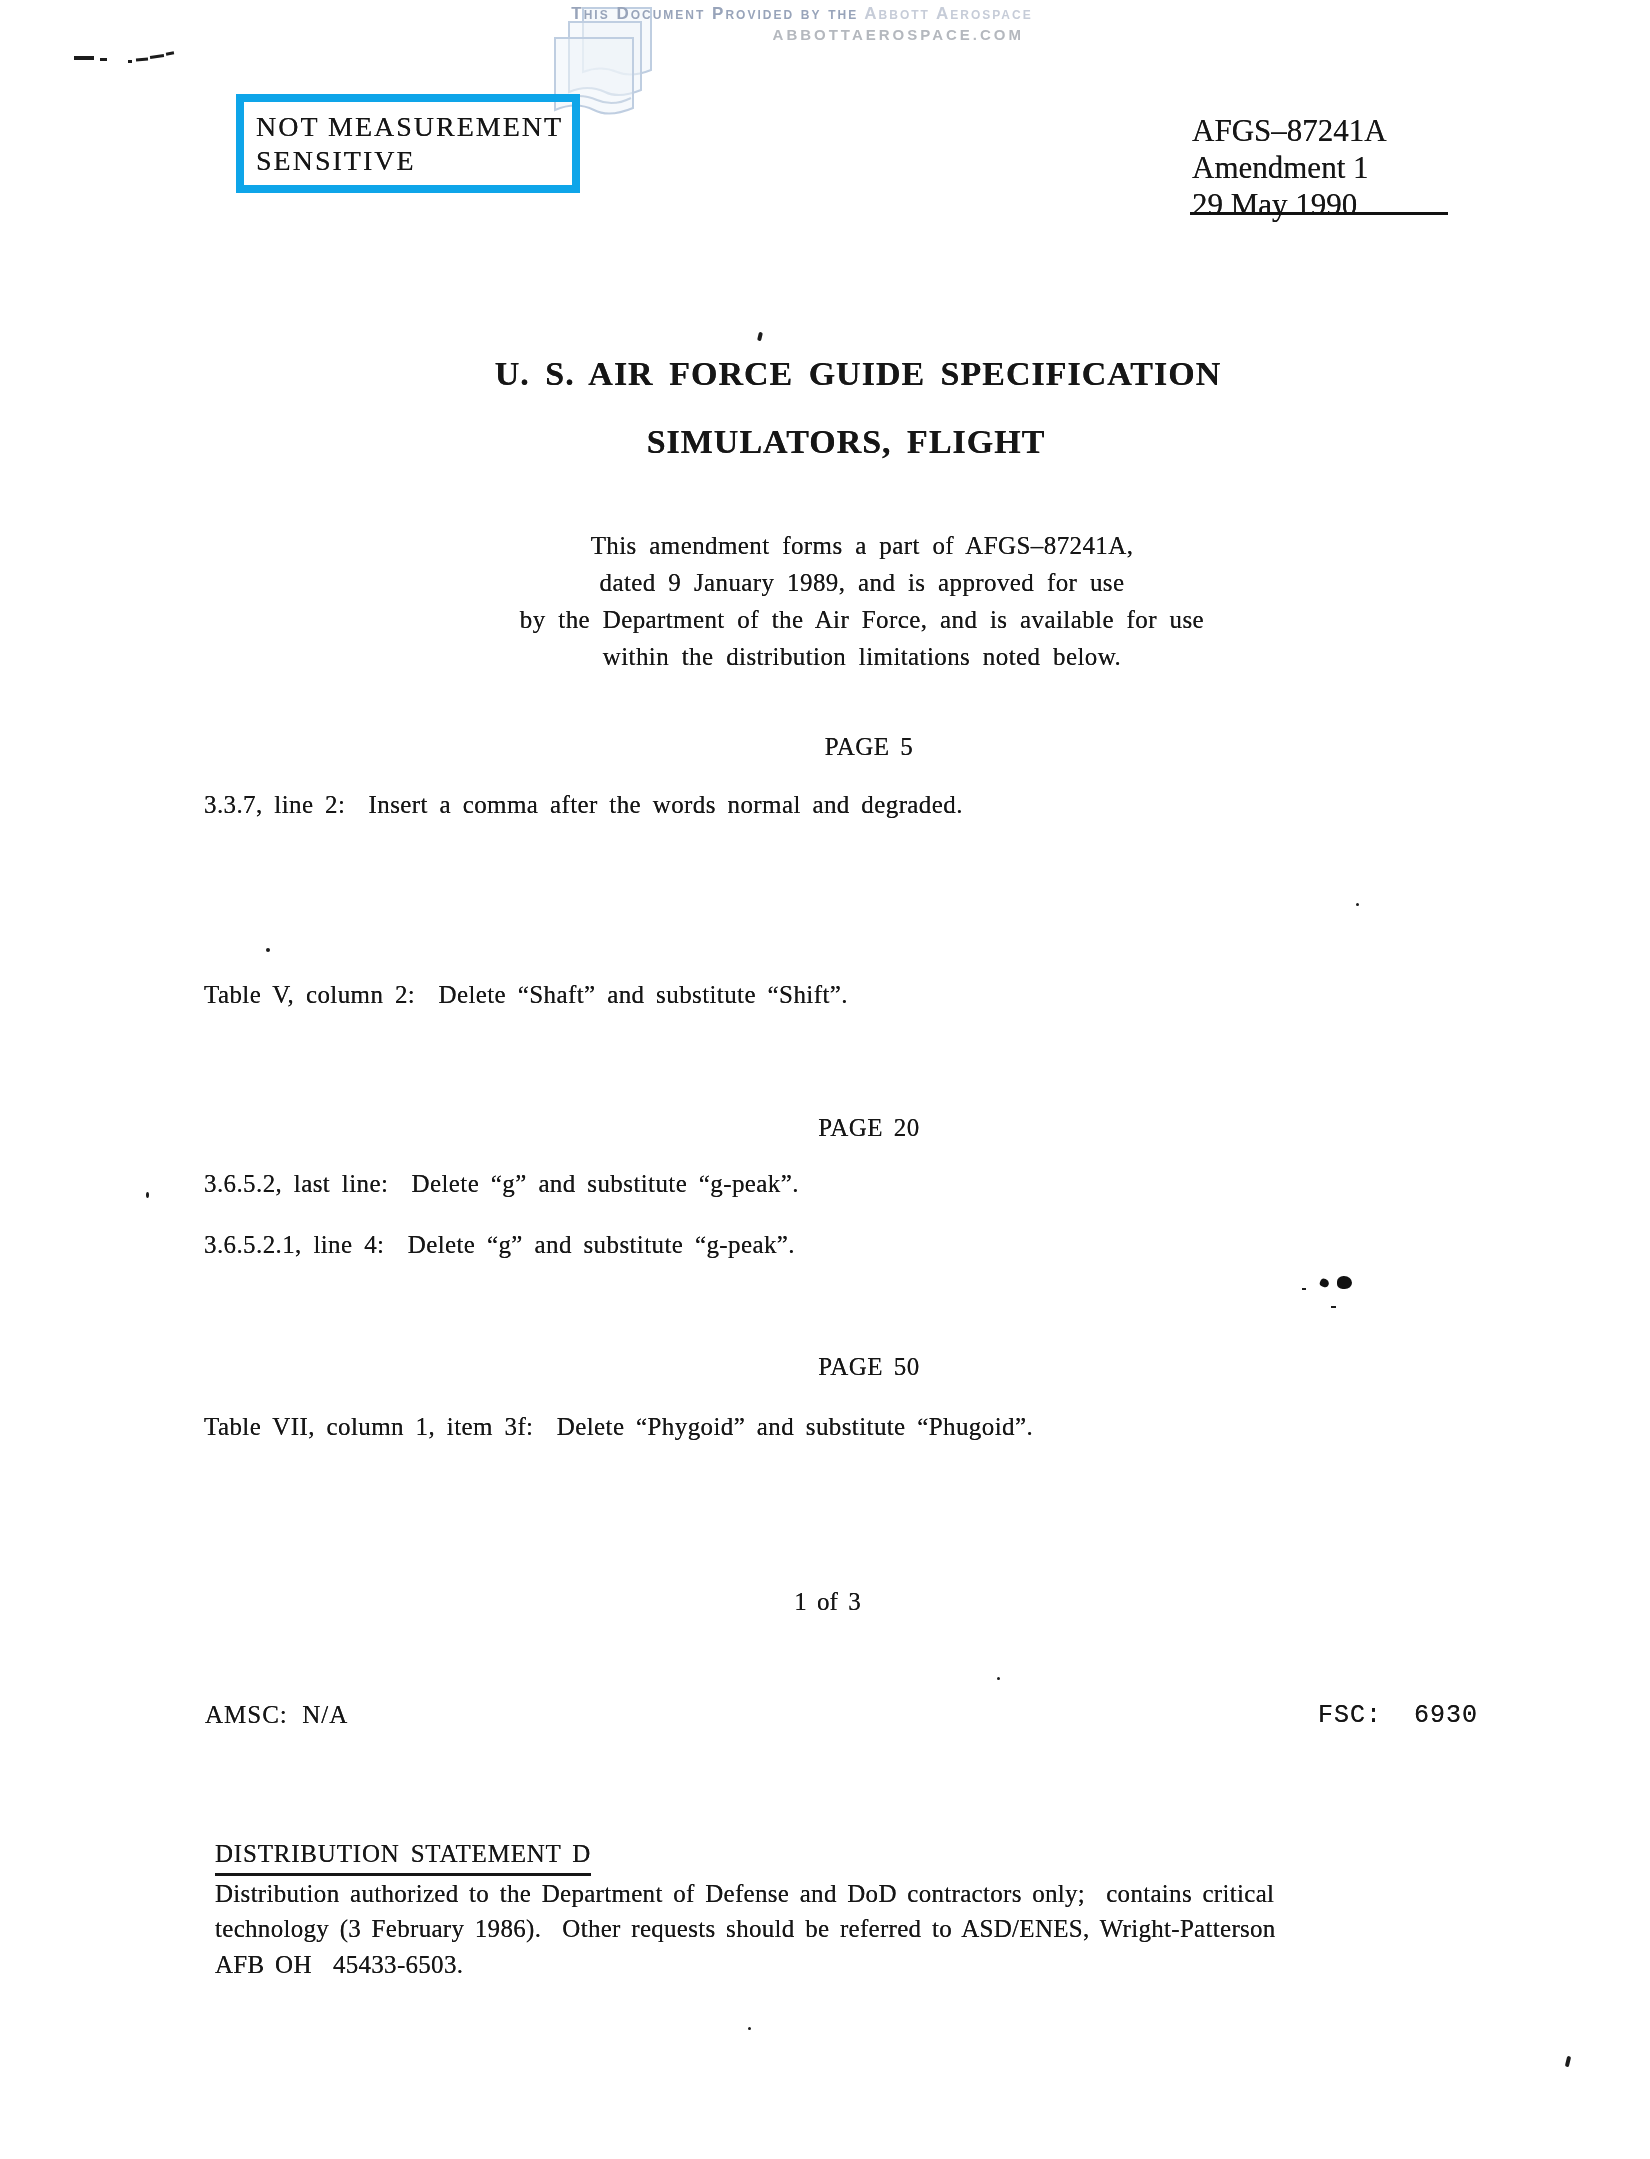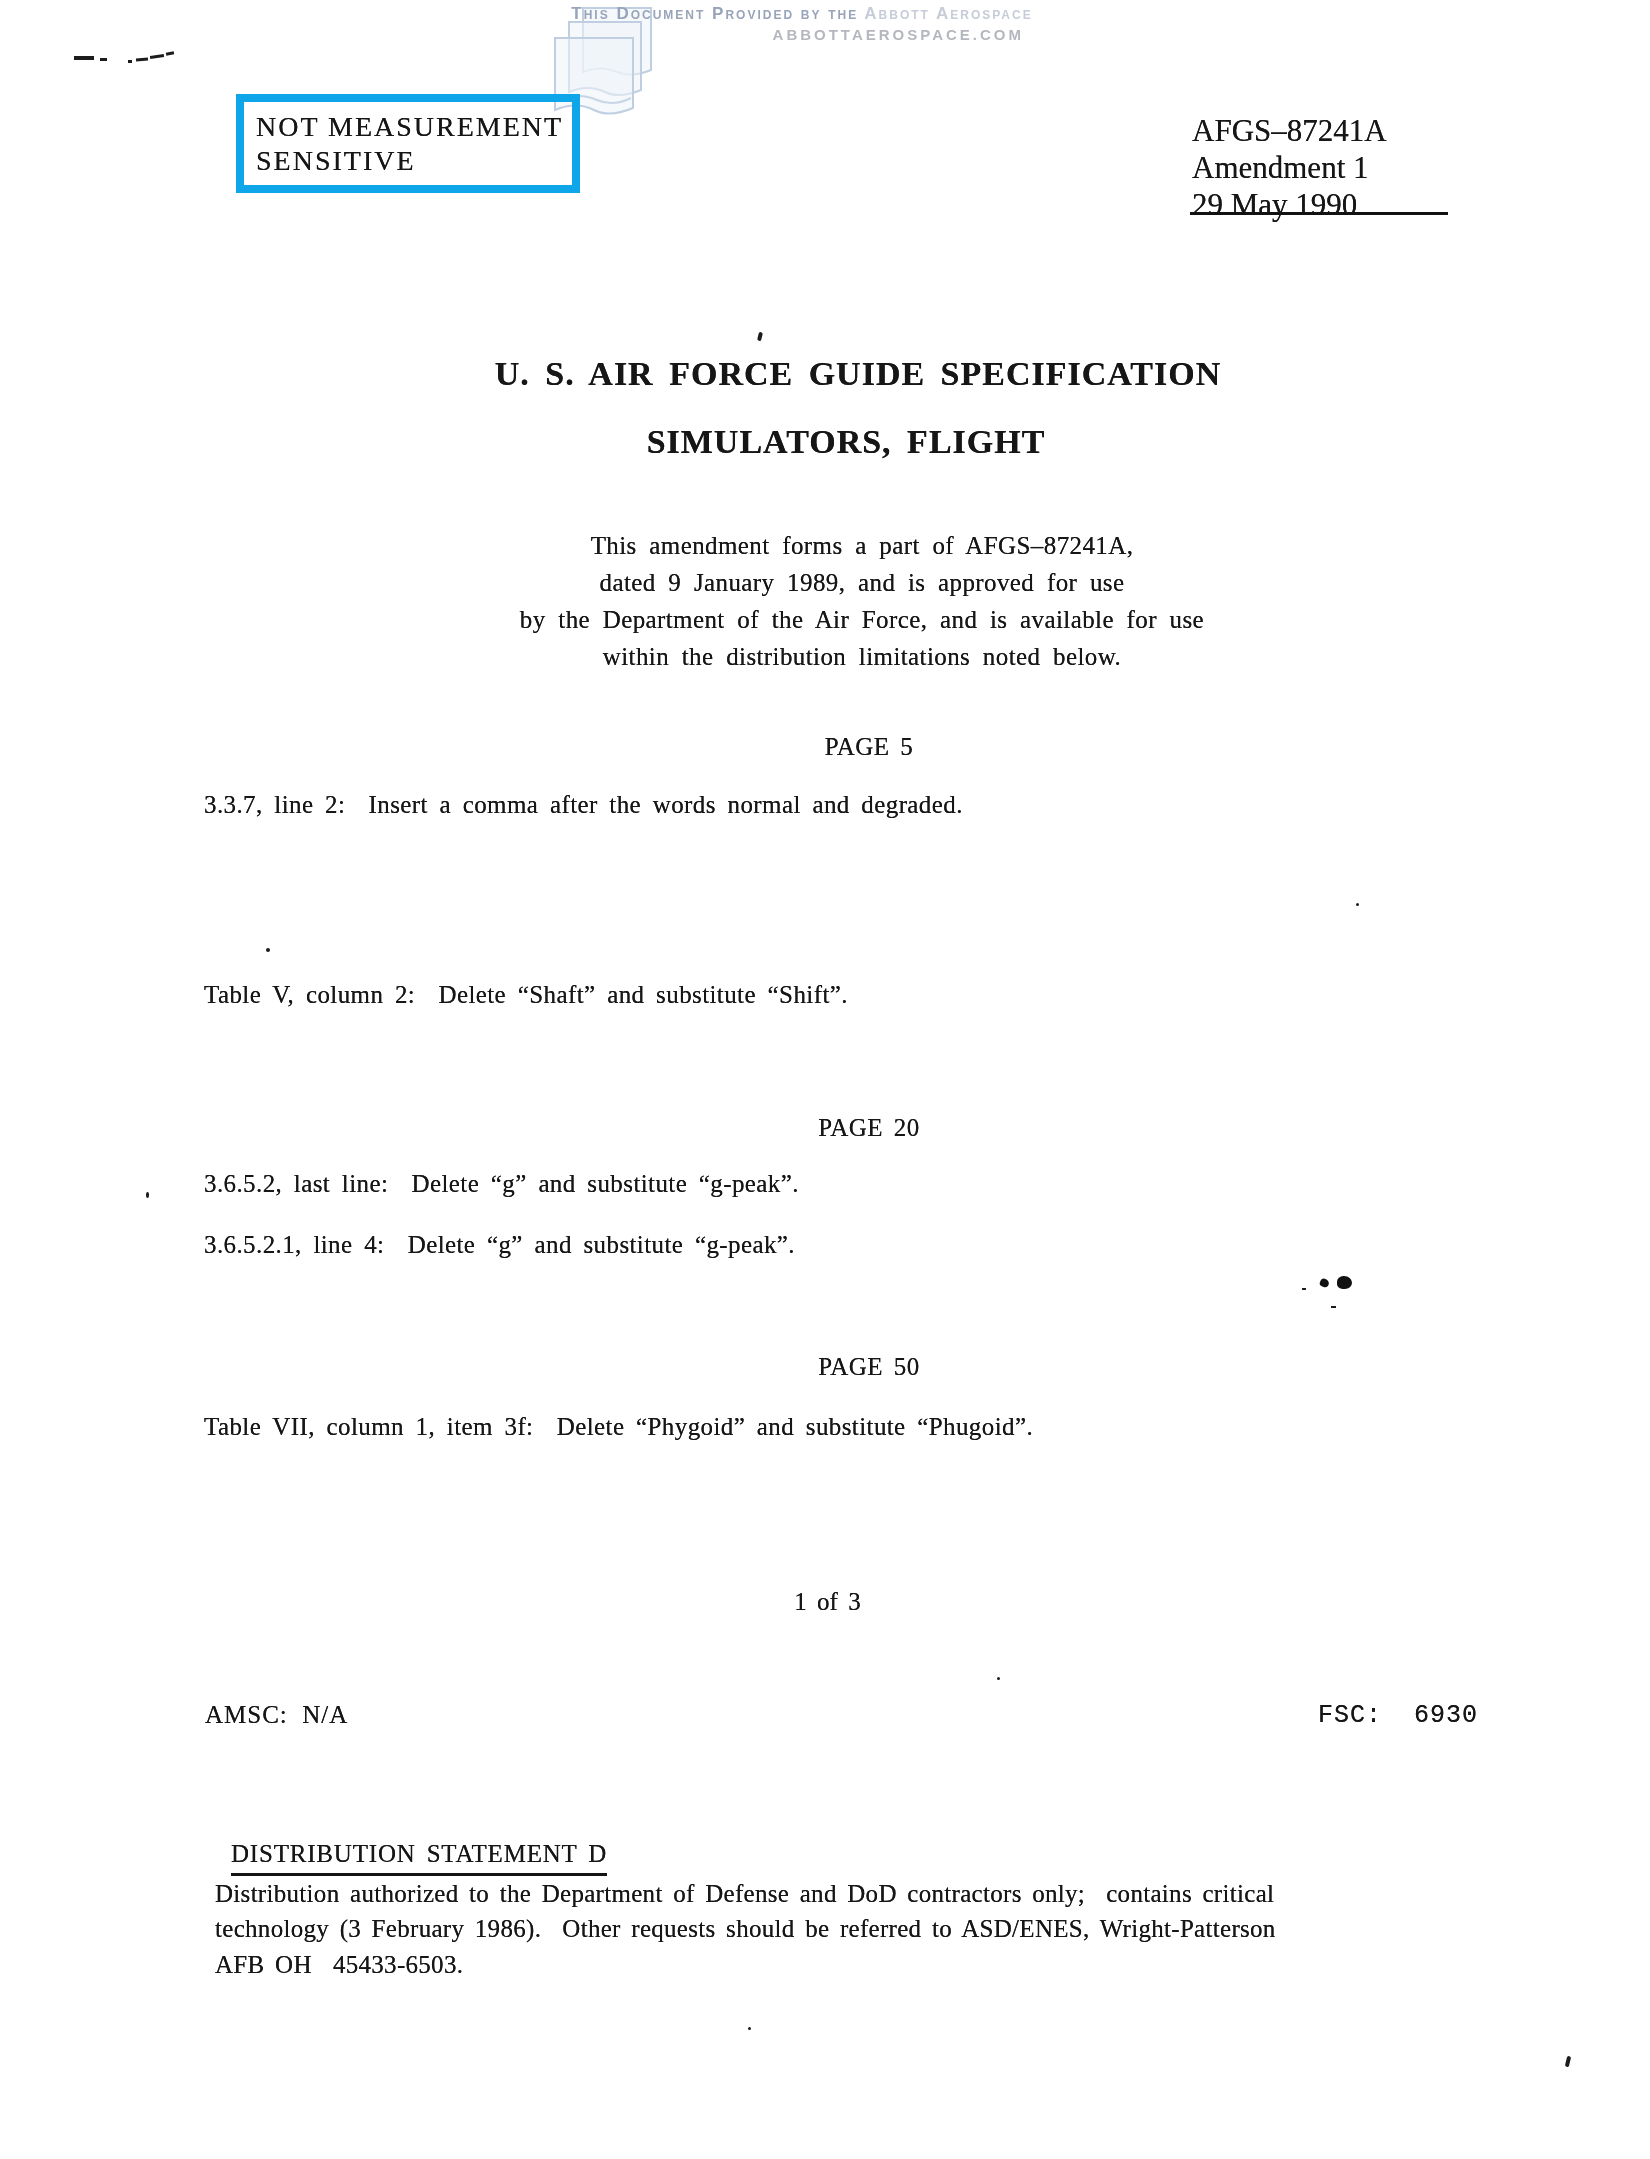--- a/index.html
+++ b/index.html
@@ -32,21 +32,21 @@
   .title1{position:absolute; left:66px; top:355px; width:1584px; text-align:center; font-weight:bold; font-size:34px; letter-spacing:1px; word-spacing:6px; white-space:pre-wrap;}
   .title2{position:absolute; left:54px; top:423px; width:1584px; text-align:center; font-weight:bold; font-size:34px; letter-spacing:1px; word-spacing:6px;}
   .intro{position:absolute; left:70px; top:527px; width:1584px; text-align:center; font-size:25px; line-height:37px; word-spacing:6px; letter-spacing:.4px;}
   .page-hdr{position:absolute; left:0; width:1650px; text-align:center; font-size:25px; letter-spacing:.5px; word-spacing:4px;padding-left:44px;}
   .item{position:absolute; left:204px; width:1260px; font-size:25px; letter-spacing:.4px; word-spacing:5px; white-space:pre-wrap;}
   .pageno{position:absolute; left:0; top:1588px; width:1655px; text-align:center; font-size:25px; word-spacing:4px;}
   
   .amsc{position:absolute; left:205px; top:1701px; font-size:25px; letter-spacing:1px; white-space:pre-wrap;}
   .fsc{position:absolute; left:1318px; top:1701px; font-size:25px; letter-spacing:1px; white-space:pre-wrap;font-family:Liberation Mono, monospace;}
   .dist{position:absolute; left:215px; top:1836px; width:1300px; font-size:25px; line-height:35.5px; letter-spacing:.3px; word-spacing:4px;}
-  .dist-title{display:inline-block; border-bottom:3px solid #151515; padding-bottom:1px; letter-spacing:.8px;margin-left:16px;}
+  .dist-title{display:inline-block; border-bottom:3px solid #151515; padding-bottom:1px; letter-spacing:.8px;}
   .dist-line{white-space:pre-wrap;}
   .ink{text-shadow:0 0 .6px #333;}
 </style>
 </head>
 <body>
 
 <div class="page">
 
   <div class="wm">
     <svg class="wm-icon" viewBox="0 0 170 112" xmlns="http://www.w3.org/2000/svg">

